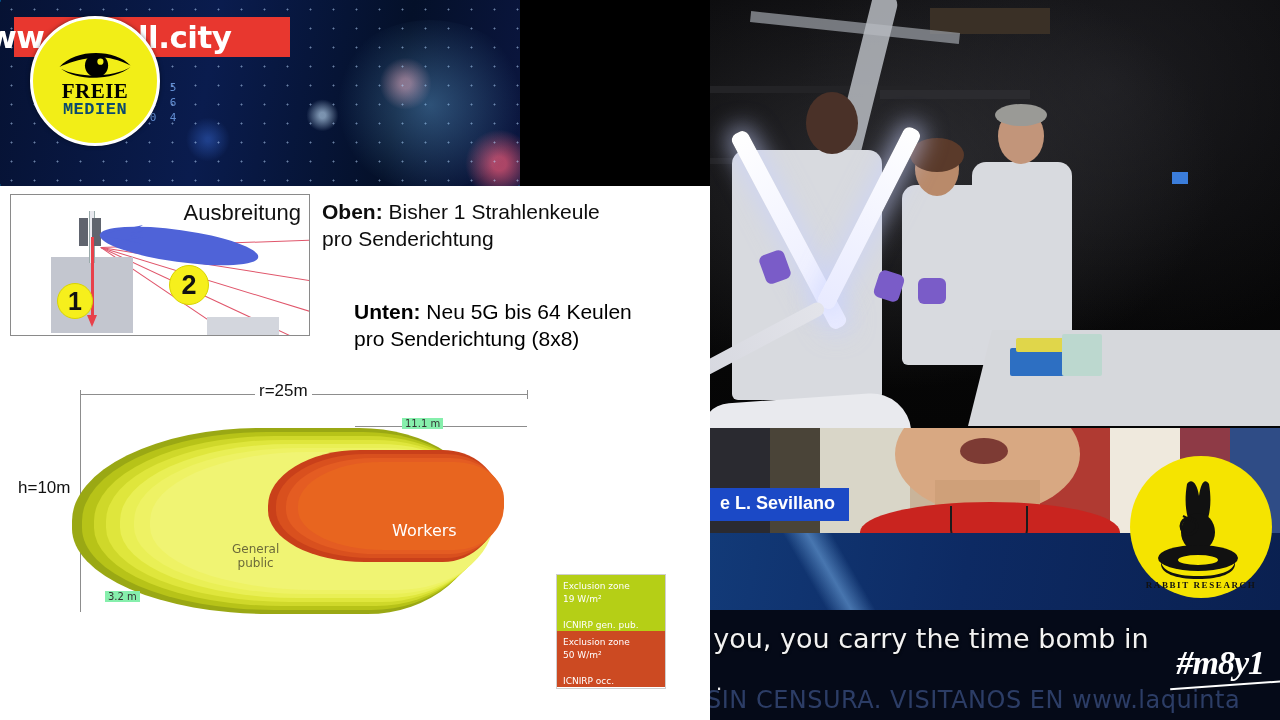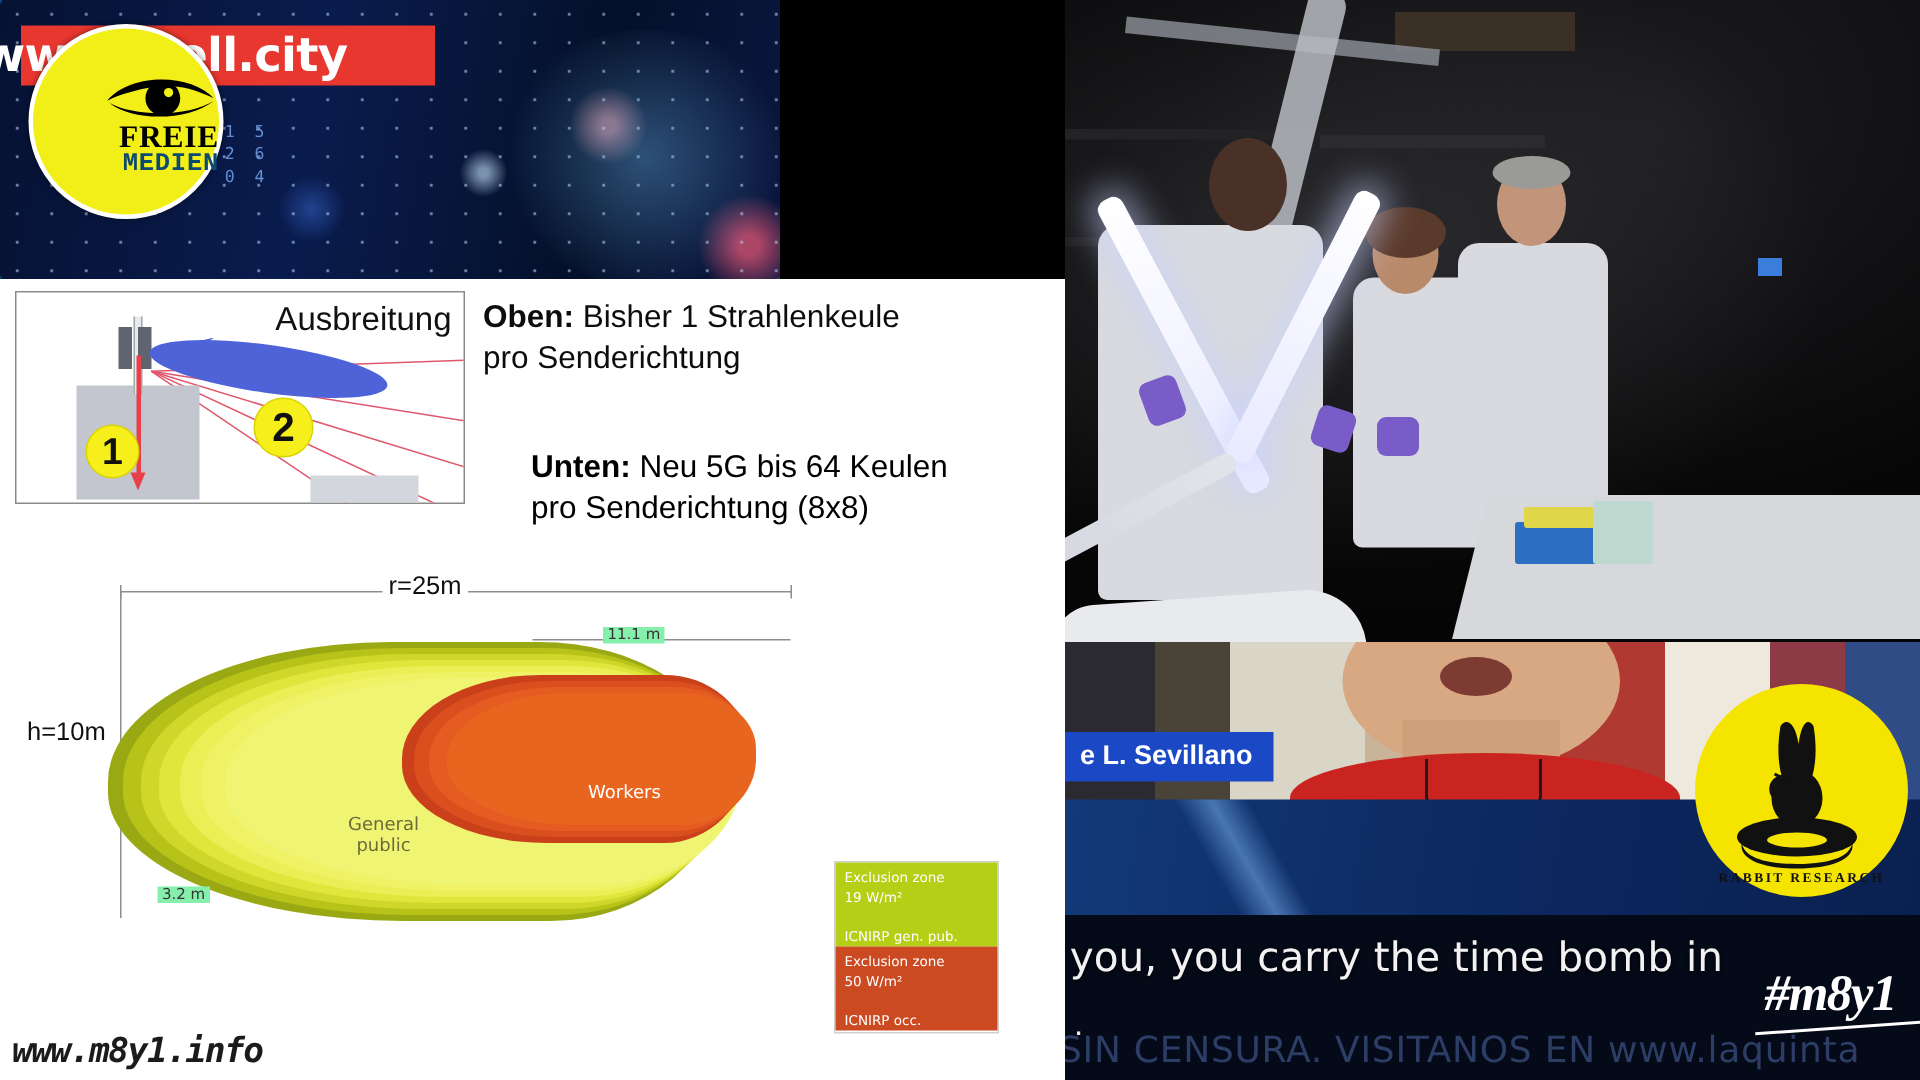--- a/index.html
+++ b/index.html
@@ -26,23 +26,23 @@
     background-size:23px 19px;}
   .tl-glow{position:absolute;right:-10px;top:20px;width:200px;height:170px;border-radius:50%;
     background:radial-gradient(circle,rgba(120,200,255,.35),rgba(0,0,0,0) 70%);}
   .tl-red{position:absolute;left:14px;top:17px;width:276px;height:40px;background:#e8372f;}
   .tl-red span{position:absolute;left:-54px;top:2px;color:#fff;font-size:31px;font-weight:bold;
     letter-spacing:-.5px;white-space:nowrap;font-family:"DejaVu Sans",sans-serif;}
   .tl-digits{position:absolute;left:130px;top:80px;color:#7fb4ff;font-size:11px;line-height:15px;
     font-family:"DejaVu Sans Mono",monospace;opacity:.75;}
 
   
-  .fm-badge{position:absolute;left:19px;top:16px;width:124px;height:124px;border-radius:50%;
+  .fm-badge{position:absolute;left:30px;top:16px;width:124px;height:124px;border-radius:50%;
     background:#f2ee17;border:3px solid #ffffff;box-shadow:0 0 4px rgba(0,0,0,.5);
-    display:flex;flex-direction:column;align-items:flex-end;justify-content:center;z-index:6;}
+    display:flex;flex-direction:column;align-items:center;justify-content:center;z-index:6;}
   .fm-eye{width:78px;height:34px;margin-top:2px;}
   .fm-t1{font-family:"Liberation Serif",serif;font-weight:bold;font-size:21px;color:#000;
     letter-spacing:.5px;line-height:19px;margin-top:1px;}
   .fm-t2{font-family:Liberation Mono, monospace;font-weight:bold;font-size:17px;color:#0c4a6e;
     letter-spacing:.5px;line-height:17px;}
 
   
   .sheet{position:absolute;left:0;top:186px;width:751px;height:534px;background:#ffffff;}
 
   
@@ -82,21 +82,21 @@
   .dim-txt-s{position:absolute;font-size:10px;color:#333;background:#86efac;padding:0 3px;
     font-family:"DejaVu Sans",sans-serif;}
   .tick{position:absolute;width:1px;background:#8d8d8d;}
 
   .yellowlobe{position:absolute;left:72px;top:40px;width:430px;height:230px;}
   .ylayer{position:absolute;border-radius:46% 30% 28% 48%/50% 44% 52% 46%;}
   .redlobe{position:absolute;left:268px;top:76px;width:248px;height:128px;}
   .rlayer{position:absolute;border-radius:40% 24% 24% 42%/50% 42% 50% 46%;}
   .label-gp{position:absolute;left:232px;top:140px;font-size:12px;color:#6c6a3a;line-height:14px;
     text-align:center;font-family:"DejaVu Sans",sans-serif;margin-top:36px;}
-  .label-wk{position:absolute;left:392px;top:155px;font-size:12px;color:#fff;
+  .label-wk{position:absolute;left:392px;top:155px;font-size:16px;color:#fff;
     font-family:"DejaVu Sans",sans-serif;}
 
   
   .legend{position:absolute;left:556px;top:388px;width:108px;height:113px;
     border:1px solid #cfcfcf;background:#fff;}
   .lg-a{height:56px;background:#b5cf16;color:#fff;font-size:9px;padding:5px 6px;box-sizing:border-box;
     line-height:13px;font-family:"DejaVu Sans",sans-serif;}
   .lg-b{height:56px;background:#cc4a22;color:#fff;font-size:9px;padding:5px 6px;box-sizing:border-box;
     line-height:13px;font-family:"DejaVu Sans",sans-serif;}
   .wm-left{position:absolute;left:8px;bottom:6px;font-family:"DejaVu Sans Mono",monospace;
@@ -263,21 +263,20 @@
           <span>ICNIRP gen. pub.</span>
         </div>
         <div class="lg-b">
           <span>Exclusion zone</span><br>
           <span>50 W/m²</span><br><br>
           <span>ICNIRP occ.</span>
         </div>
       </div>
     </div>
 
-    <div class="wm-left">www.m8y1.info</div>
   </div>
 
   <div class="lab">
     <div class="lab-bg"></div>
     <div class="shelf" style="left:0;top:86px;width:220px;height:7px;"></div>
     <div class="shelf" style="left:0;top:158px;width:120px;height:6px;"></div>
     <div class="shelf" style="left:220px;top:8px;width:120px;height:26px;background:#3a3026;"></div>
     <div class="shelf" style="left:170px;top:90px;width:150px;height:9px;background:#2b2b2f;"></div>
     <div class="duct2"></div>
     <div class="duct"></div>

